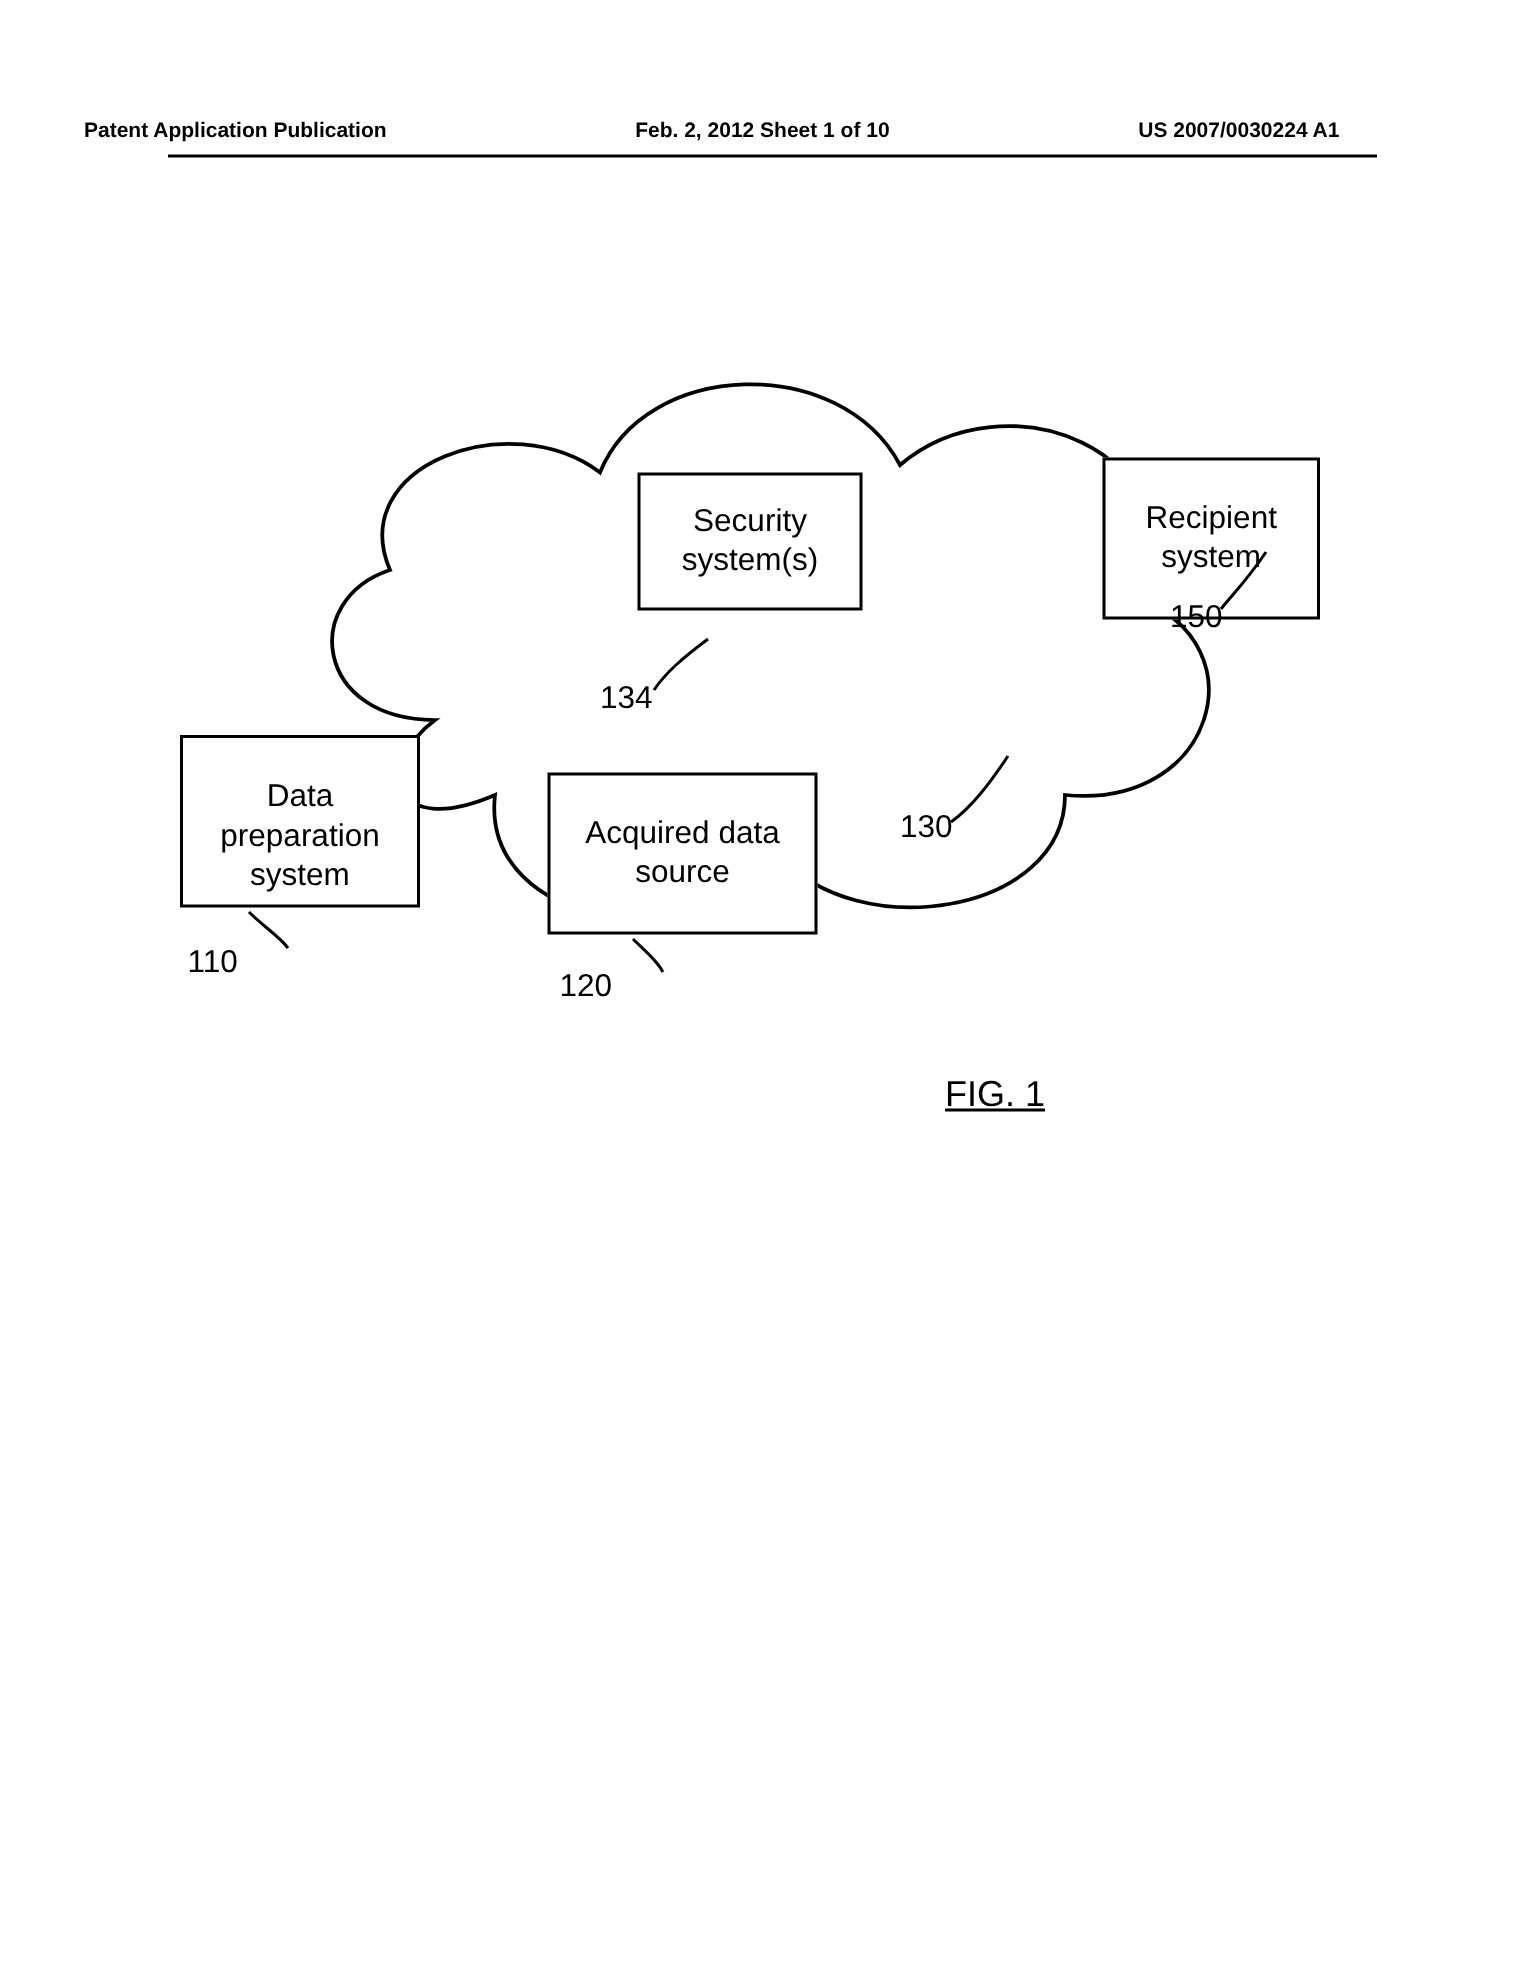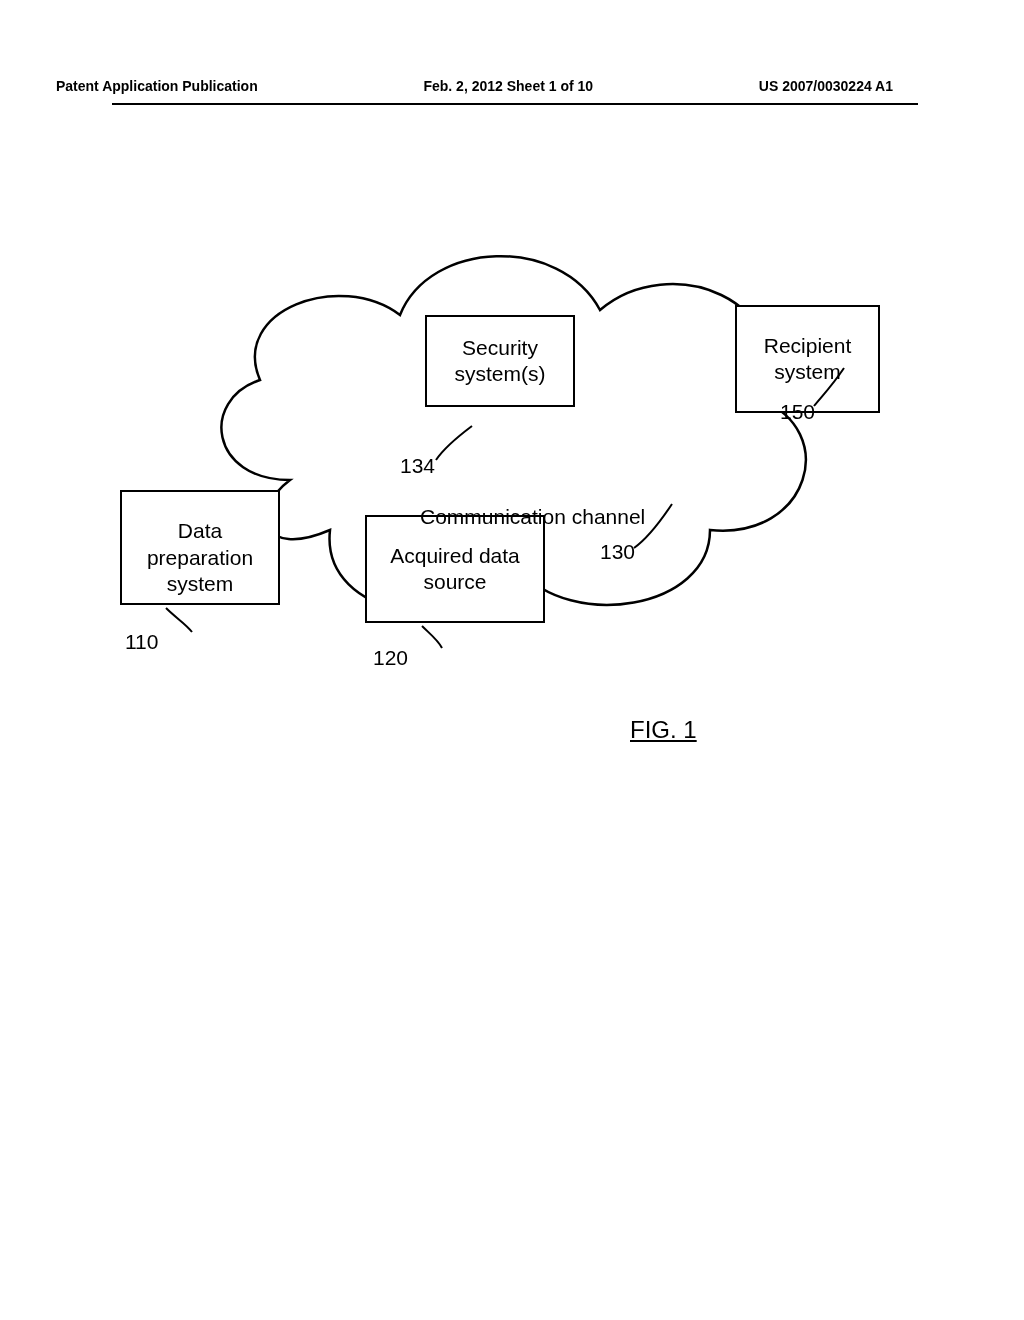--- a/index.html
+++ b/index.html
@@ -183,21 +183,18 @@
       </svg>
   </div>
 
   <div class="lead lead-150">
     <span>150</span>
     <svg width="50" height="40" style="left:32px;top:-18px;">
         <path d="M2 24 C 10 14, 20 4, 32 -14" fill="none" stroke="#000" stroke-width="2"></path>
       </svg>
   </div>
 
-  <div class="lead lead-commch">
-    <span>Communication channel</span>
-  </div>
 
   <div class="fig-label">
     <span>FIG. 1</span>
   </div>
 
 </div>
 
 </body></html>

